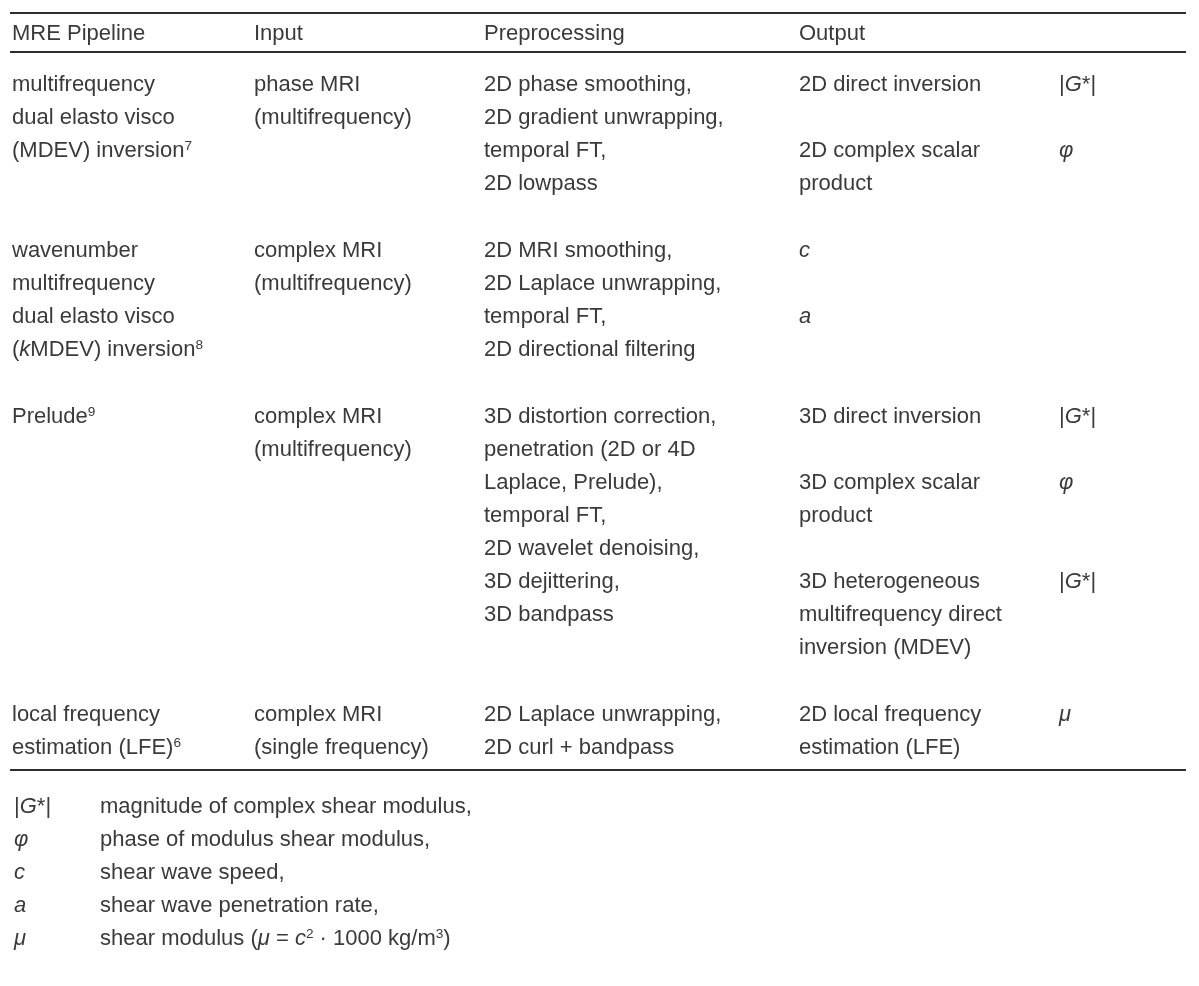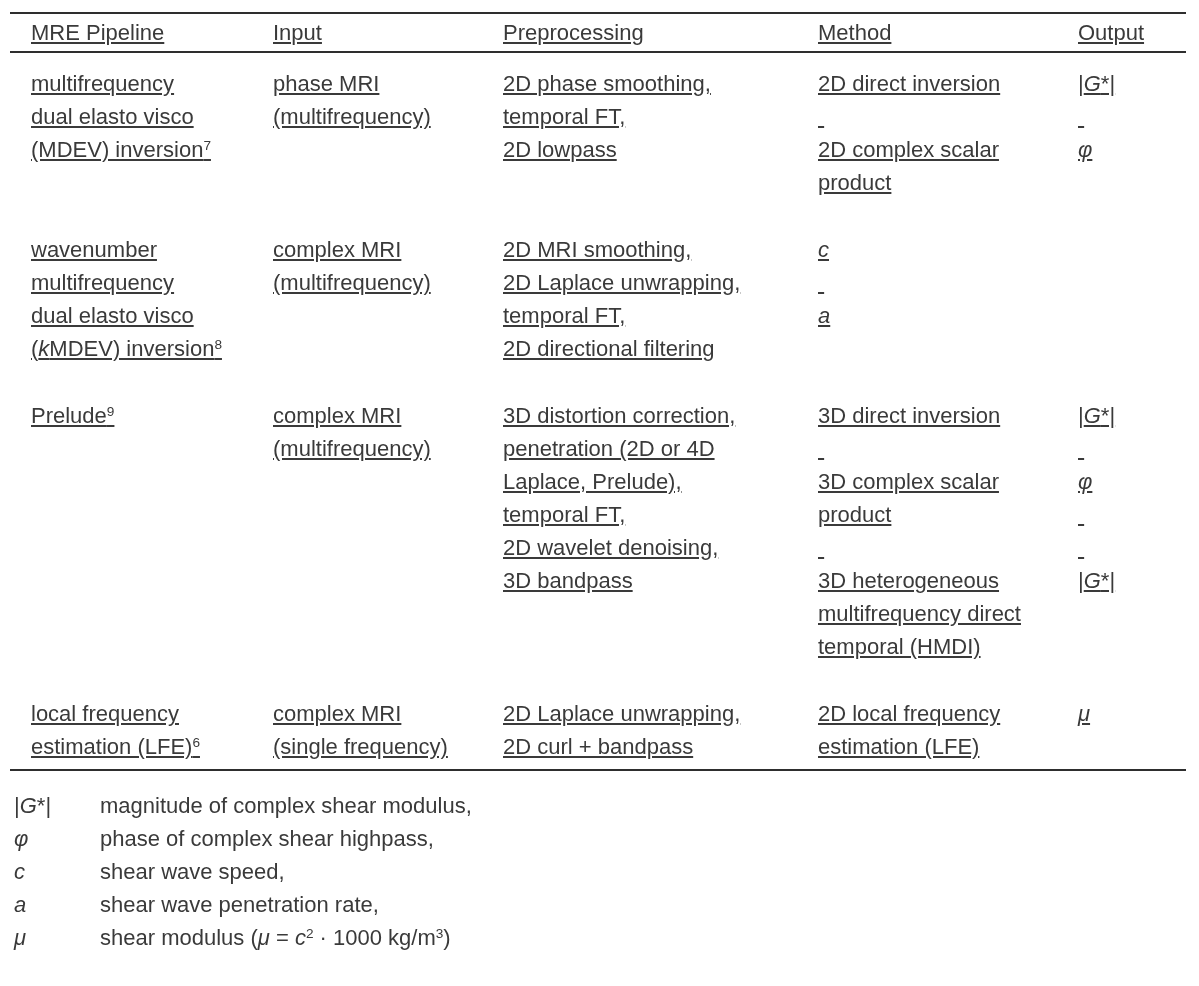--- a/index.html
+++ b/index.html
@@ -5,23 +5,22 @@
   html,body{margin:0;padding:0;}
   body{
     width:1199px;height:986px;overflow:hidden;background:#ffffff;
     font-family:"Liberation Sans",sans-serif;color:#3a3a3a;
   }
   .rule{height:2px;background:#2e2e2e;margin-left:10px;width:1176px;}
   .rule.top{margin-top:12px;}
   .grid5{
     display:grid;
     grid-template-columns:242px 230px 315px 260px 112px;
-    padding-left:31px;
+    padding-left:12px;
     font-size:22px;
-    text-decoration:underline;
   }
   .header-row{height:37px;align-items:center;}
   .header-cell{white-space:nowrap;}
   .tbody{padding:14px 0 6px 0;}
   .row + .row{margin-top:34px;}
   .cell{white-space:nowrap;}
   .line{line-height:33px;min-height:33px;white-space:nowrap;}
   .it{font-style:italic;}
   .sup{font-size:0.62em;vertical-align:0.5em;line-height:0;}
   .legend{margin-top:18px;padding-left:14px;font-size:22px;}
@@ -30,39 +29,39 @@
 </head>
 <body>
 
 <div>
   <div class="rule top"></div>
 
   <div class="grid5 header-row">
     <div class="header-cell">MRE Pipeline</div>
     <div class="header-cell">Input</div>
     <div class="header-cell">Preprocessing</div>
-    <div class="header-cell">Method</div>
     <div class="header-cell">Output</div>
   </div>
 
   <div class="rule"></div>
 
   <div class="tbody">
       <div class="grid5 row">
         <div class="cell">
           <div class="line"><span>multifrequency</span></div>
           <div class="line"><span>dual elasto visco</span></div>
           <div class="line"><span>(MDEV) inversion</span><span class="sup">7</span></div>
         </div>
         <div class="cell">
           <div class="line"><span>phase MRI</span></div>
           <div class="line"><span>(multifrequency)</span></div>
         </div>
         <div class="cell">
           <div class="line"><span>2D phase smoothing,</span></div>
+          <div class="line"><span>2D gradient unwrapping,</span></div>
           <div class="line"><span>temporal FT,</span></div>
           <div class="line"><span>2D lowpass</span></div>
         </div>
         <div class="cell">
           <div class="line"><span>2D direct inversion</span></div>
           <div class="line">&nbsp;</div>
           <div class="line"><span>2D complex scalar</span></div>
           <div class="line"><span>product</span></div>
         </div>
         <div class="cell">
@@ -101,31 +100,32 @@
         <div class="cell">
           <div class="line"><span>complex MRI</span></div>
           <div class="line"><span>(multifrequency)</span></div>
         </div>
         <div class="cell">
           <div class="line"><span>3D distortion correction,</span></div>
           <div class="line"><span>penetration (2D or 4D</span></div>
           <div class="line"><span>Laplace, Prelude),</span></div>
           <div class="line"><span>temporal FT,</span></div>
           <div class="line"><span>2D wavelet denoising,</span></div>
+          <div class="line"><span>3D dejittering,</span></div>
           <div class="line"><span>3D bandpass</span></div>
         </div>
         <div class="cell">
           <div class="line"><span>3D direct inversion</span></div>
           <div class="line">&nbsp;</div>
           <div class="line"><span>3D complex scalar</span></div>
           <div class="line"><span>product</span></div>
           <div class="line">&nbsp;</div>
           <div class="line"><span>3D heterogeneous</span></div>
           <div class="line"><span>multifrequency direct</span></div>
-          <div class="line"><span>temporal (HMDI)</span></div>
+          <div class="line"><span>inversion (MDEV)</span></div>
         </div>
         <div class="cell">
           <div class="line"><span>|</span><span class="it">G</span><span>*|</span></div>
           <div class="line">&nbsp;</div>
           <div class="line"><span class="it">φ</span></div>
           <div class="line">&nbsp;</div>
           <div class="line">&nbsp;</div>
           <div class="line"><span>|</span><span class="it">G</span><span>*|</span></div>
         </div>
       </div>
@@ -162,21 +162,21 @@
       </div>
       <div>
         <div class="line"><span>magnitude of complex shear modulus,</span></div>
       </div>
     </div>
     <div class="legend-row">
       <div>
         <div class="line"><span class="it">φ</span></div>
       </div>
       <div>
-        <div class="line"><span>phase of complex shear highpass,</span></div>
+        <div class="line"><span>phase of modulus shear modulus,</span></div>
       </div>
     </div>
     <div class="legend-row">
       <div>
         <div class="line"><span class="it">c</span></div>
       </div>
       <div>
         <div class="line"><span>shear wave speed,</span></div>
       </div>
     </div>

